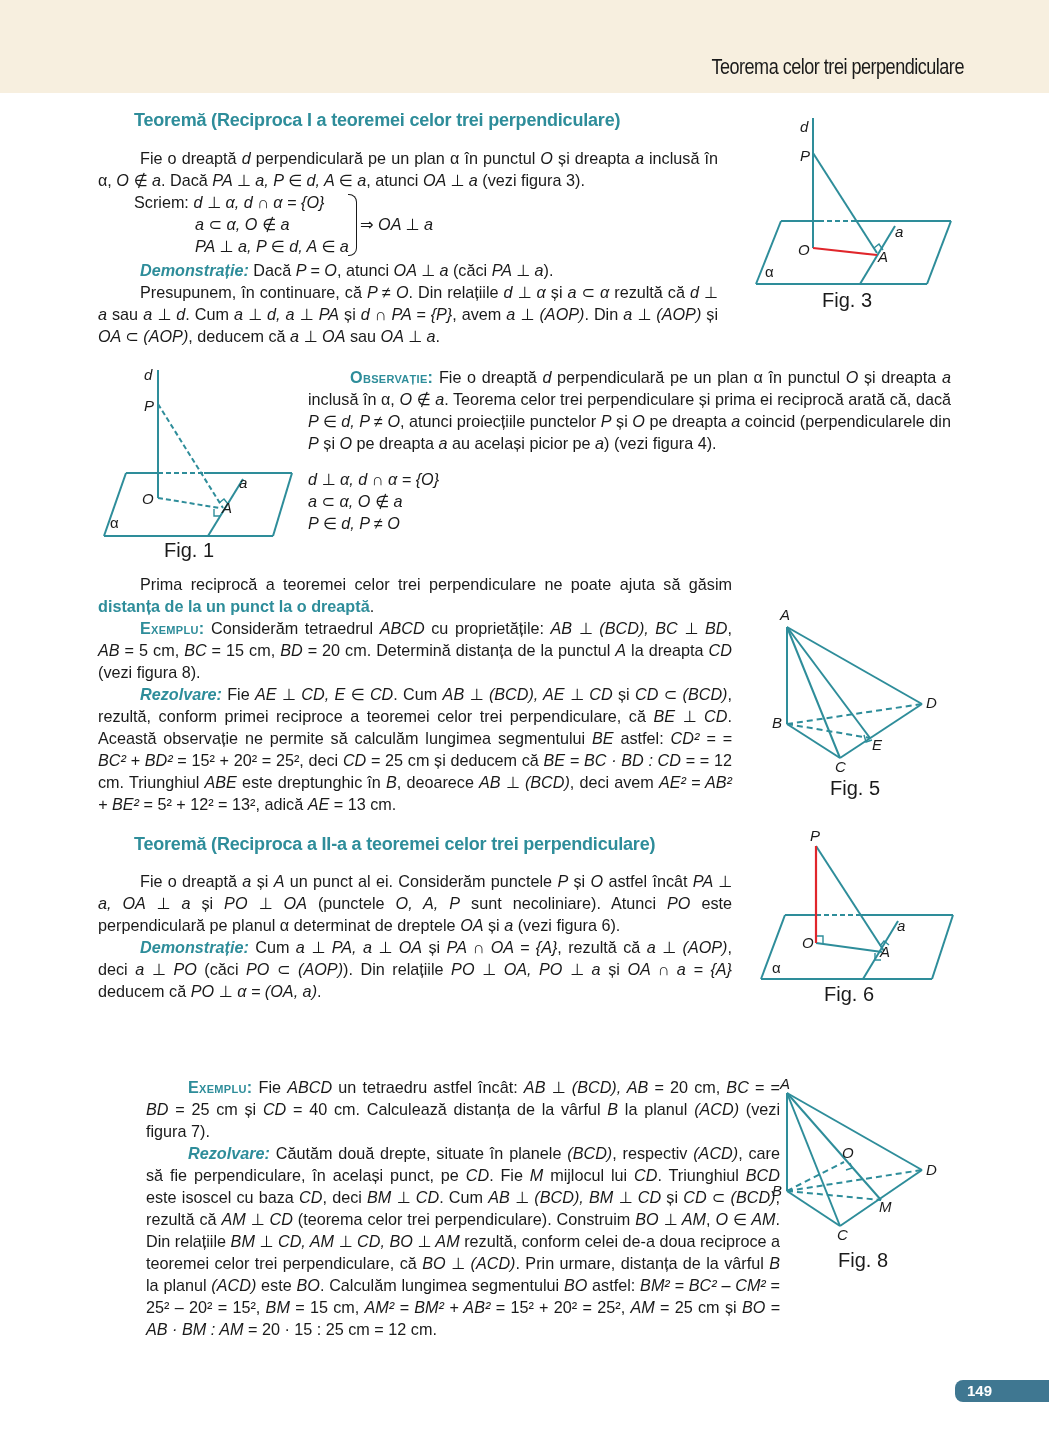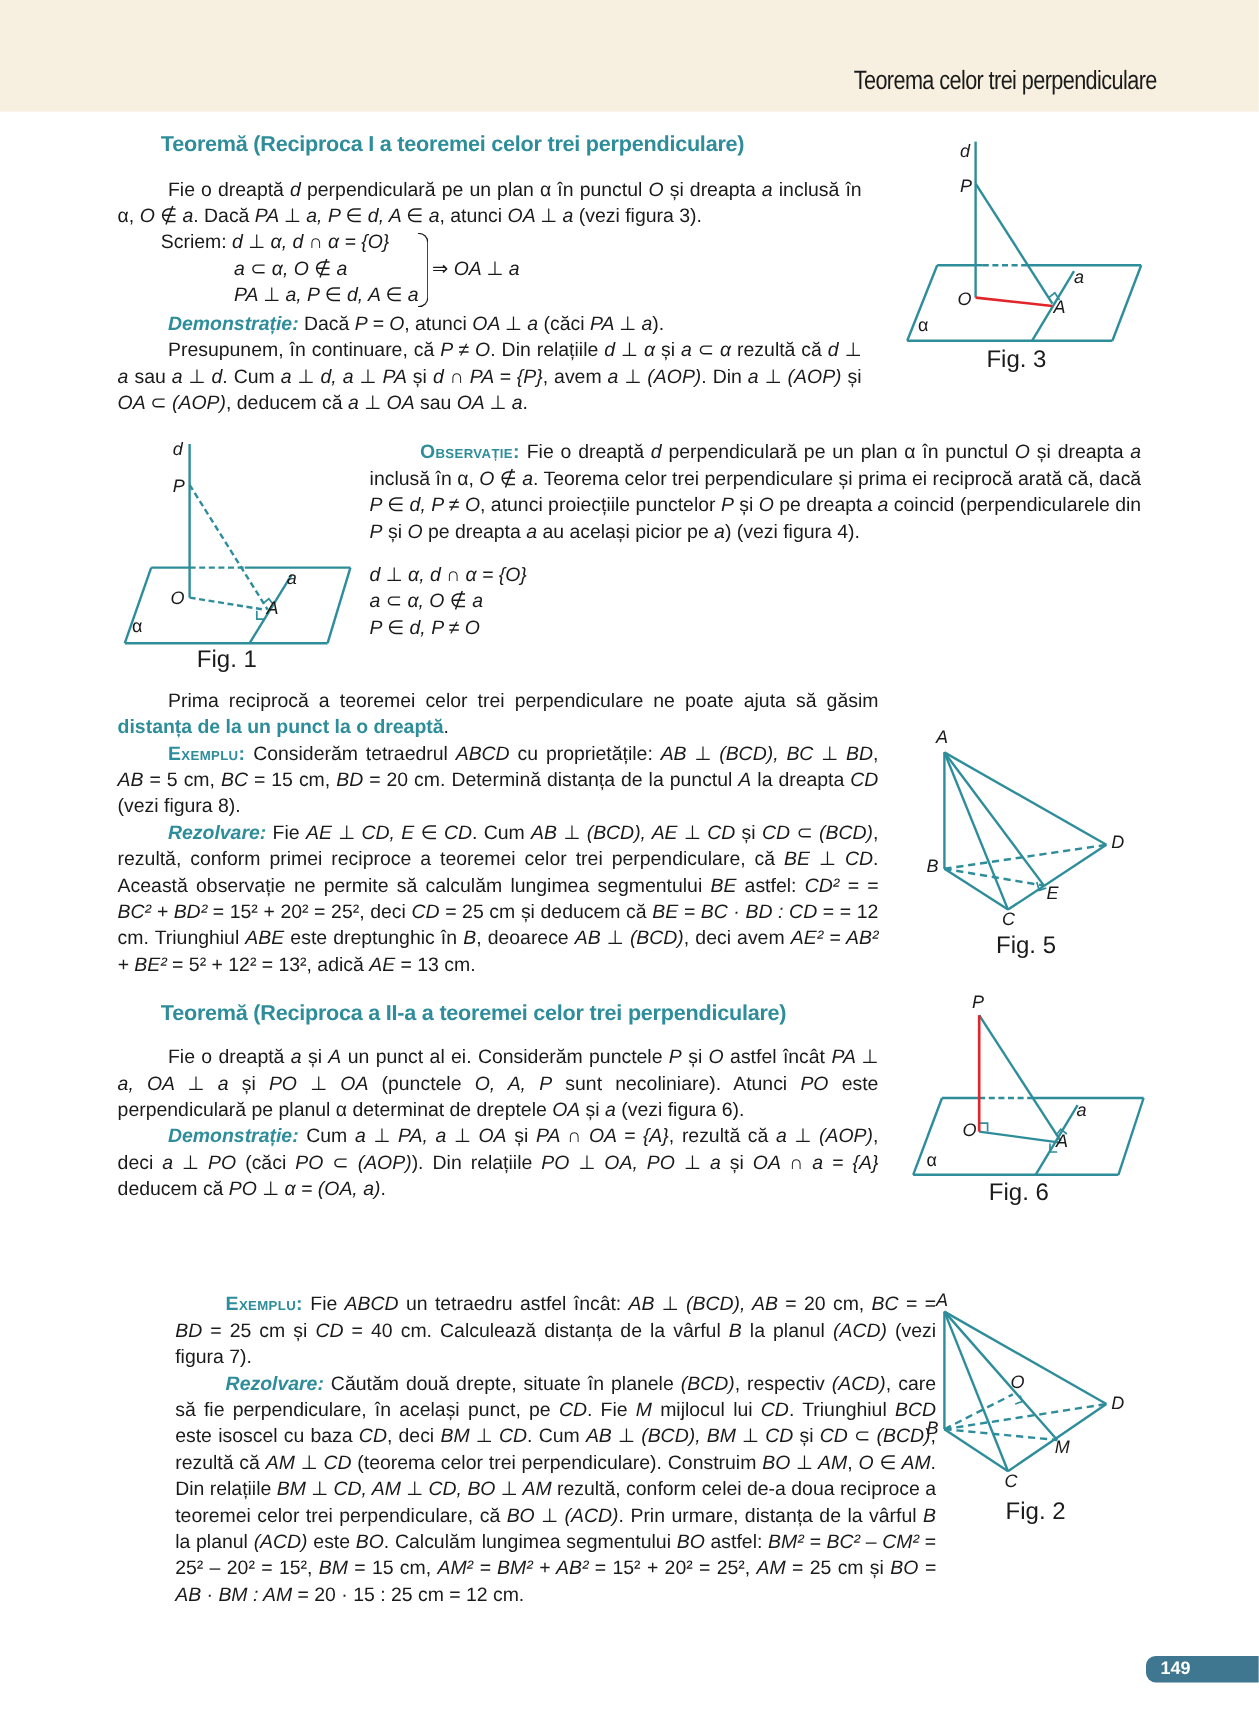--- a/index.html
+++ b/index.html
@@ -214,16 +214,16 @@
       <line x1="19" y1="119" x2="76" y2="90" stroke-dasharray="6,4"></line>
       <polyline points="78,98 84,96 82,91" stroke-width="1.4"></polyline>
     </g>
   </svg>
   <span style="position:absolute; left:12px; top:3px; font-style:italic; font-size:15px;">A</span>
   <span style="position:absolute; left:4px; top:110px; font-style:italic; font-size:15px;">B</span>
   <span style="position:absolute; left:69px; top:154px; font-style:italic; font-size:15px;">C</span>
   <span style="position:absolute; left:158px; top:89px; font-style:italic; font-size:15px;">D</span>
   <span style="position:absolute; left:74px; top:72px; font-style:italic; font-size:15px;">O</span>
   <span style="position:absolute; left:111px; top:126px; font-style:italic; font-size:15px;">M</span>
-  <span class="fig-cap" style="left:70px; top:177px;">Fig. 2</span>
+  <span class="fig-cap" style="left:70px; top:177px;">Fig. 8</span>
 </div>
 
 <div class="page-num">149</div>
 
 </body></html>

